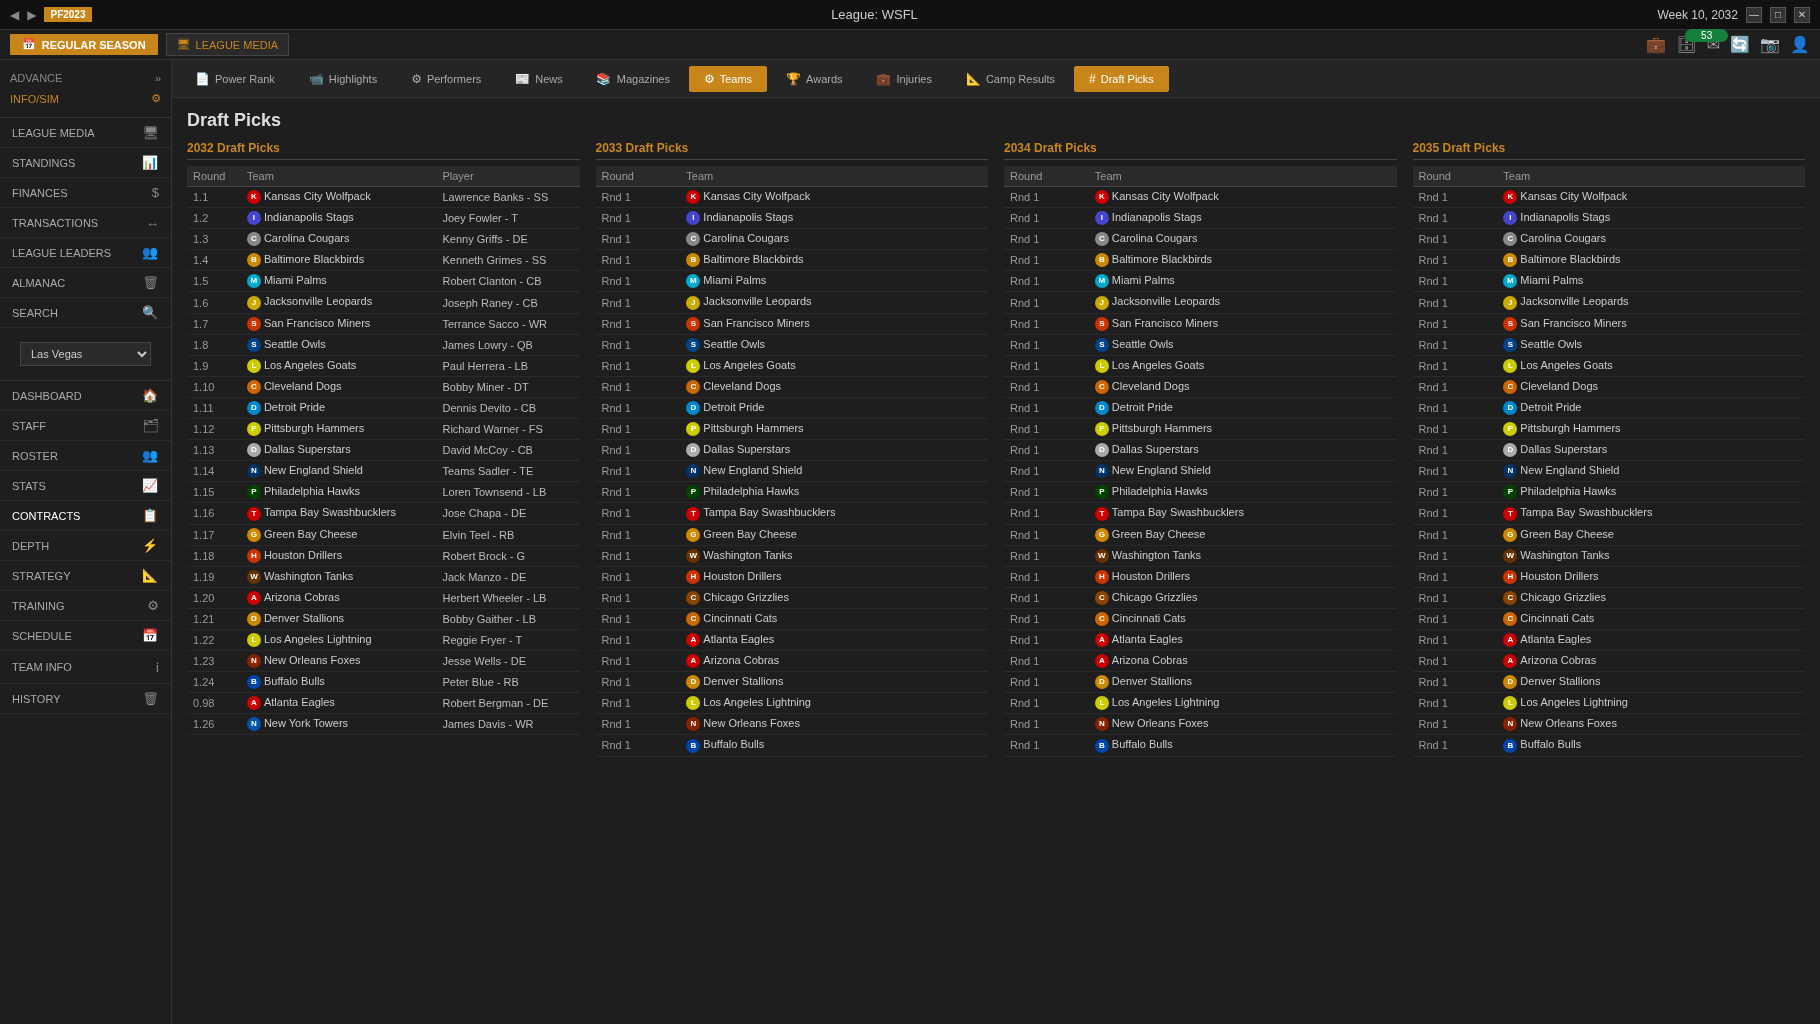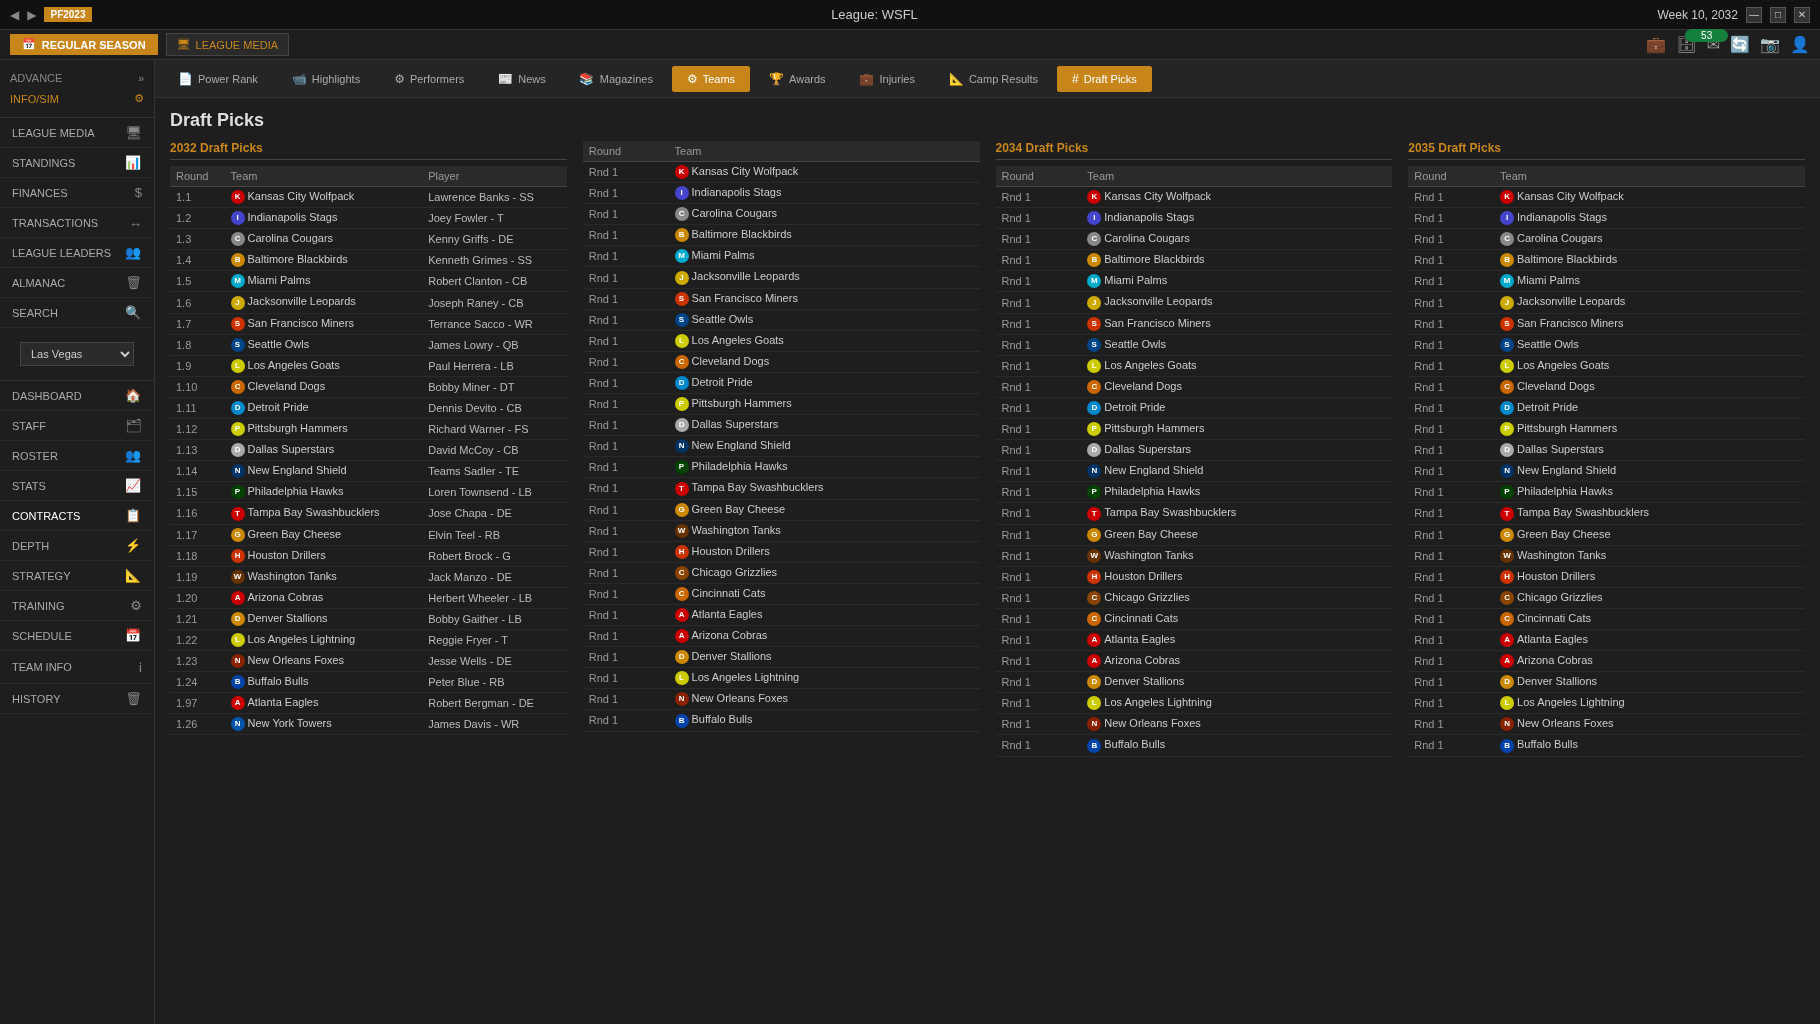--- a/index.html
+++ b/index.html
@@ -76,21 +76,21 @@
     }
 
     
     .main-layout {
       display: flex;
       height: calc(1024px - 60px);
     }
 
     
     .sidebar {
-      width: 155px;
+      width: 172px;
       background: #1e1e1e;
       border-right: 1px solid #333;
       flex-shrink: 0;
       display: flex;
       flex-direction: column;
     }
     .sidebar-top {
       padding: 8px 10px;
       border-bottom: 1px solid #333;
     }
@@ -571,34 +571,35 @@
                     <td style="color: rgb(153, 153, 153); min-width: 36px;">1.23</td>
                     <td><span class="logo-box" style="background: rgb(136, 34, 0);">N</span><span>New Orleans Foxes</span></td>
                     <td style="color: rgb(187, 187, 187);">Jesse Wells - DE</td>
                   </tr>
                   <tr>
                     <td style="color: rgb(153, 153, 153); min-width: 36px;">1.24</td>
                     <td><span class="logo-box" style="background: rgb(0, 68, 170);">B</span><span>Buffalo Bulls</span></td>
                     <td style="color: rgb(187, 187, 187);">Peter Blue - RB</td>
                   </tr>
                   <tr>
-                    <td style="color: rgb(153, 153, 153); min-width: 36px;">1.97</td>
+                    <td style="color: rgb(153, 153, 153); min-width: 36px;">0.98</td>
                     <td><span class="logo-box" style="background: rgb(204, 0, 0);">A</span><span>Atlanta Eagles</span></td>
                     <td style="color: rgb(187, 187, 187);">Robert Bergman - DE</td>
                   </tr>
                   <tr>
                     <td style="color: rgb(153, 153, 153); min-width: 36px;">1.26</td>
                     <td><span class="logo-box" style="background: rgb(0, 85, 170);">N</span><span>New York Towers</span></td>
                     <td style="color: rgb(187, 187, 187);">James Davis - WR</td>
                   </tr>
                 </tbody>
               </table>
             </div>
           </div>
           <div class="draft-year-section small">
+            <div class="draft-year-title">2033 Draft Picks</div>
             <div class="draft-scroll">
               <table class="draft-table">
                 <thead>
                   <tr>
                     <th>Round</th>
                     <th>Team</th>
                   </tr>
                 </thead>
                 <tbody>
                   <tr>

